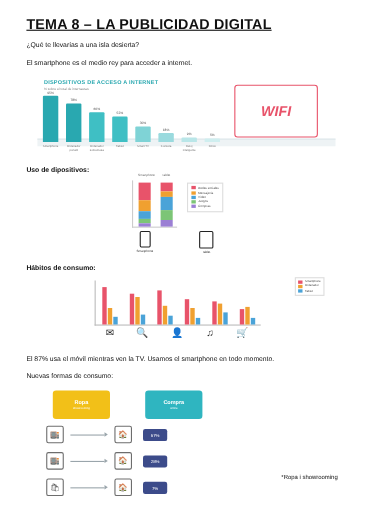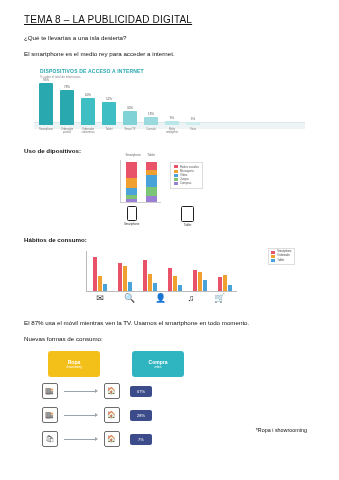--- a/index.html
+++ b/index.html
@@ -21,21 +21,21 @@
   .logo-mark{
     width:22px;height:16px;background:#b2122f;border-radius:1px;
     display:flex;align-items:center;justify-content:center;
     color:#fff;font-size:7px;font-weight:bold;letter-spacing:0;
     font-family:"Liberation Serif", serif;
   }
   .logo-text{font-size:4.2px;line-height:1.45;color:#3a3a3a;}
   .logo-text div{white-space:nowrap;}
   
   h1.title{
-    font-size:10px;font-weight:normal;margin:0 0 9px 0;
+    font-size:13px;font-weight:bold;margin:0 0 9px 0;
     text-decoration:underline;letter-spacing:.2px;
   }
   p.txt{font-size:6.2px;margin:0 0 8px 0;line-height:1.35;}
   p.lbl{font-size:6.2px;margin:0 0 6px 0;font-weight:bold;}
   
   .fig1{
     position:relative;margin:2px 0 10px 0;height:70px;width:100%;
     background:#fff;
   }
   .fig1-title{
@@ -184,20 +184,23 @@
     <div class="barcap" id="dev-caps">
         <span>Smartphone</span>
         <span>Ordenador portátil</span>
         <span>Ordenador sobremesa</span>
         <span>Tablet</span>
         <span>Smart TV</span>
         <span>Consola</span>
         <span>Reloj inteligente</span>
         <span>Otros</span>
       </div>
+    <div class="wifi-box">
+      <span class="wifi-txt">WIFI</span>
+    </div>
   </div>
 
   <p class="lbl">Uso de dipositivos:</p>
 
   <div class="fig2">
     <div class="f2-chart" id="f2chart">
         <div class="f2-col" style="position: relative;">
           <div class="f2-head">Smartphone</div>
           <div class="f2-seg" style="height: 16px; background: rgb(232, 83, 106);"></div>
           <div class="f2-seg" style="height: 10px; background: rgb(240, 160, 48);"></div>

